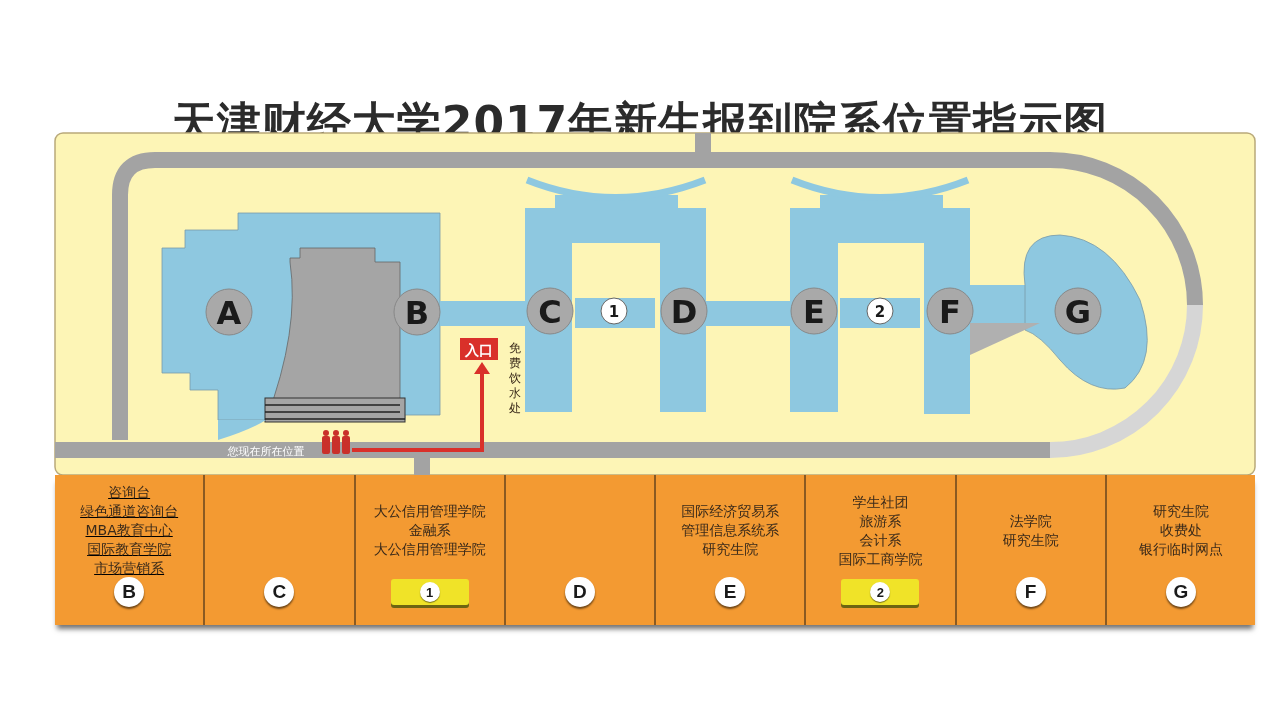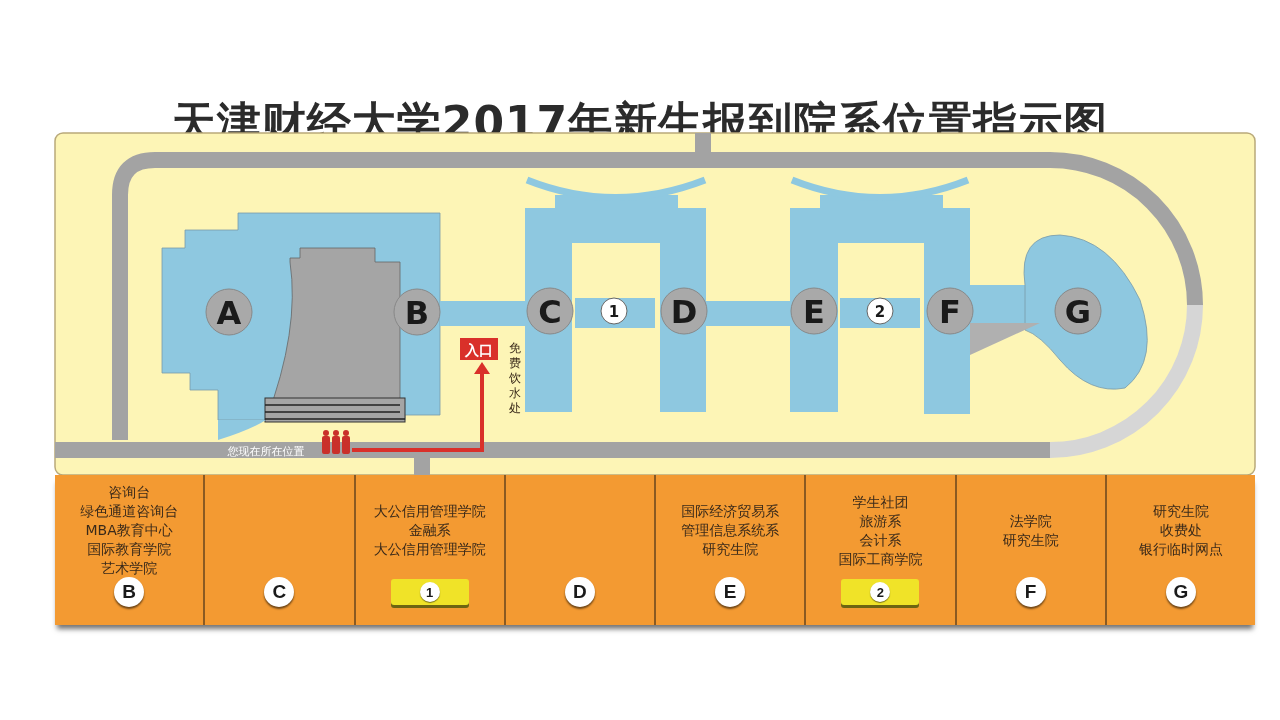--- a/index.html
+++ b/index.html
@@ -6,21 +6,21 @@
   body { width:1280px; height:720px; background:#ffffff; position:relative; overflow:hidden;
          font-family:"DejaVu Sans","Liberation Sans",sans-serif; }
   .title { position:absolute; left:0; top:58px; width:1280px; text-align:center;
            font-size:44px; font-weight:bold; color:#2b2b2b; letter-spacing:1px;margin-top:36px; }
   .map { position:absolute; left:0; top:0; width:1280px; height:720px; }
   .label-svg { font-family:"DejaVu Sans","Liberation Sans",sans-serif; }
   .legend { position:absolute; left:55px; top:475px; width:1200px; height:150px; display:flex;
             box-shadow:0 6px 5px -2px rgba(0,0,0,0.55); }
   .panel { flex:1; background:#f39a32; border-left:2px solid #8a5a22; position:relative;
            display:flex; flex-direction:column; align-items:center; }
-  .panel:first-child { border-left:none; }
+  .panel:first-child { border-left:none;text-decoration:underline; }
   .panel-lines { margin-top:8px; height:95px; display:flex; flex-direction:column; justify-content:center;
                  align-items:center; }
   .panel-line { font-size:14px; line-height:19px; color:#3a2a1a; text-align:center; white-space:nowrap; }
   .marker { position:absolute; bottom:18px; left:50%; transform:translateX(-50%); width:30px; height:30px;
             border-radius:50%; background:#fff; box-shadow:0 2px 2px rgba(0,0,0,0.55);
             font-weight:bold; font-size:19px; color:#1a1a1a; display:flex; align-items:center; justify-content:center;
             font-family:"Liberation Sans",sans-serif; }
   .marker-plate { position:absolute; bottom:20px; left:50%; transform:translateX(-50%); width:78px; height:26px;
                   background:#f0e328; border-radius:3px; box-shadow:0 3px 0 #6d6412; display:flex; align-items:center;
                   justify-content:center; }
@@ -157,21 +157,21 @@
   </g>
 </svg>
 
 <div class="legend">
   <div class="panel">
     <div class="panel-lines">
       <div class="panel-line">咨询台</div>
       <div class="panel-line">绿色通道咨询台</div>
       <div class="panel-line">MBA教育中心</div>
       <div class="panel-line">国际教育学院</div>
-      <div class="panel-line">艺术学院</div>
+      <div class="panel-line">市场营销系</div>
     </div>
     <div class="marker">B</div>
   </div>
   <div class="panel">
     <div class="marker">C</div>
   </div>
   <div class="panel">
     <div class="panel-lines">
       <div class="panel-line">大公信用管理学院</div>
       <div class="panel-line">金融系</div>

